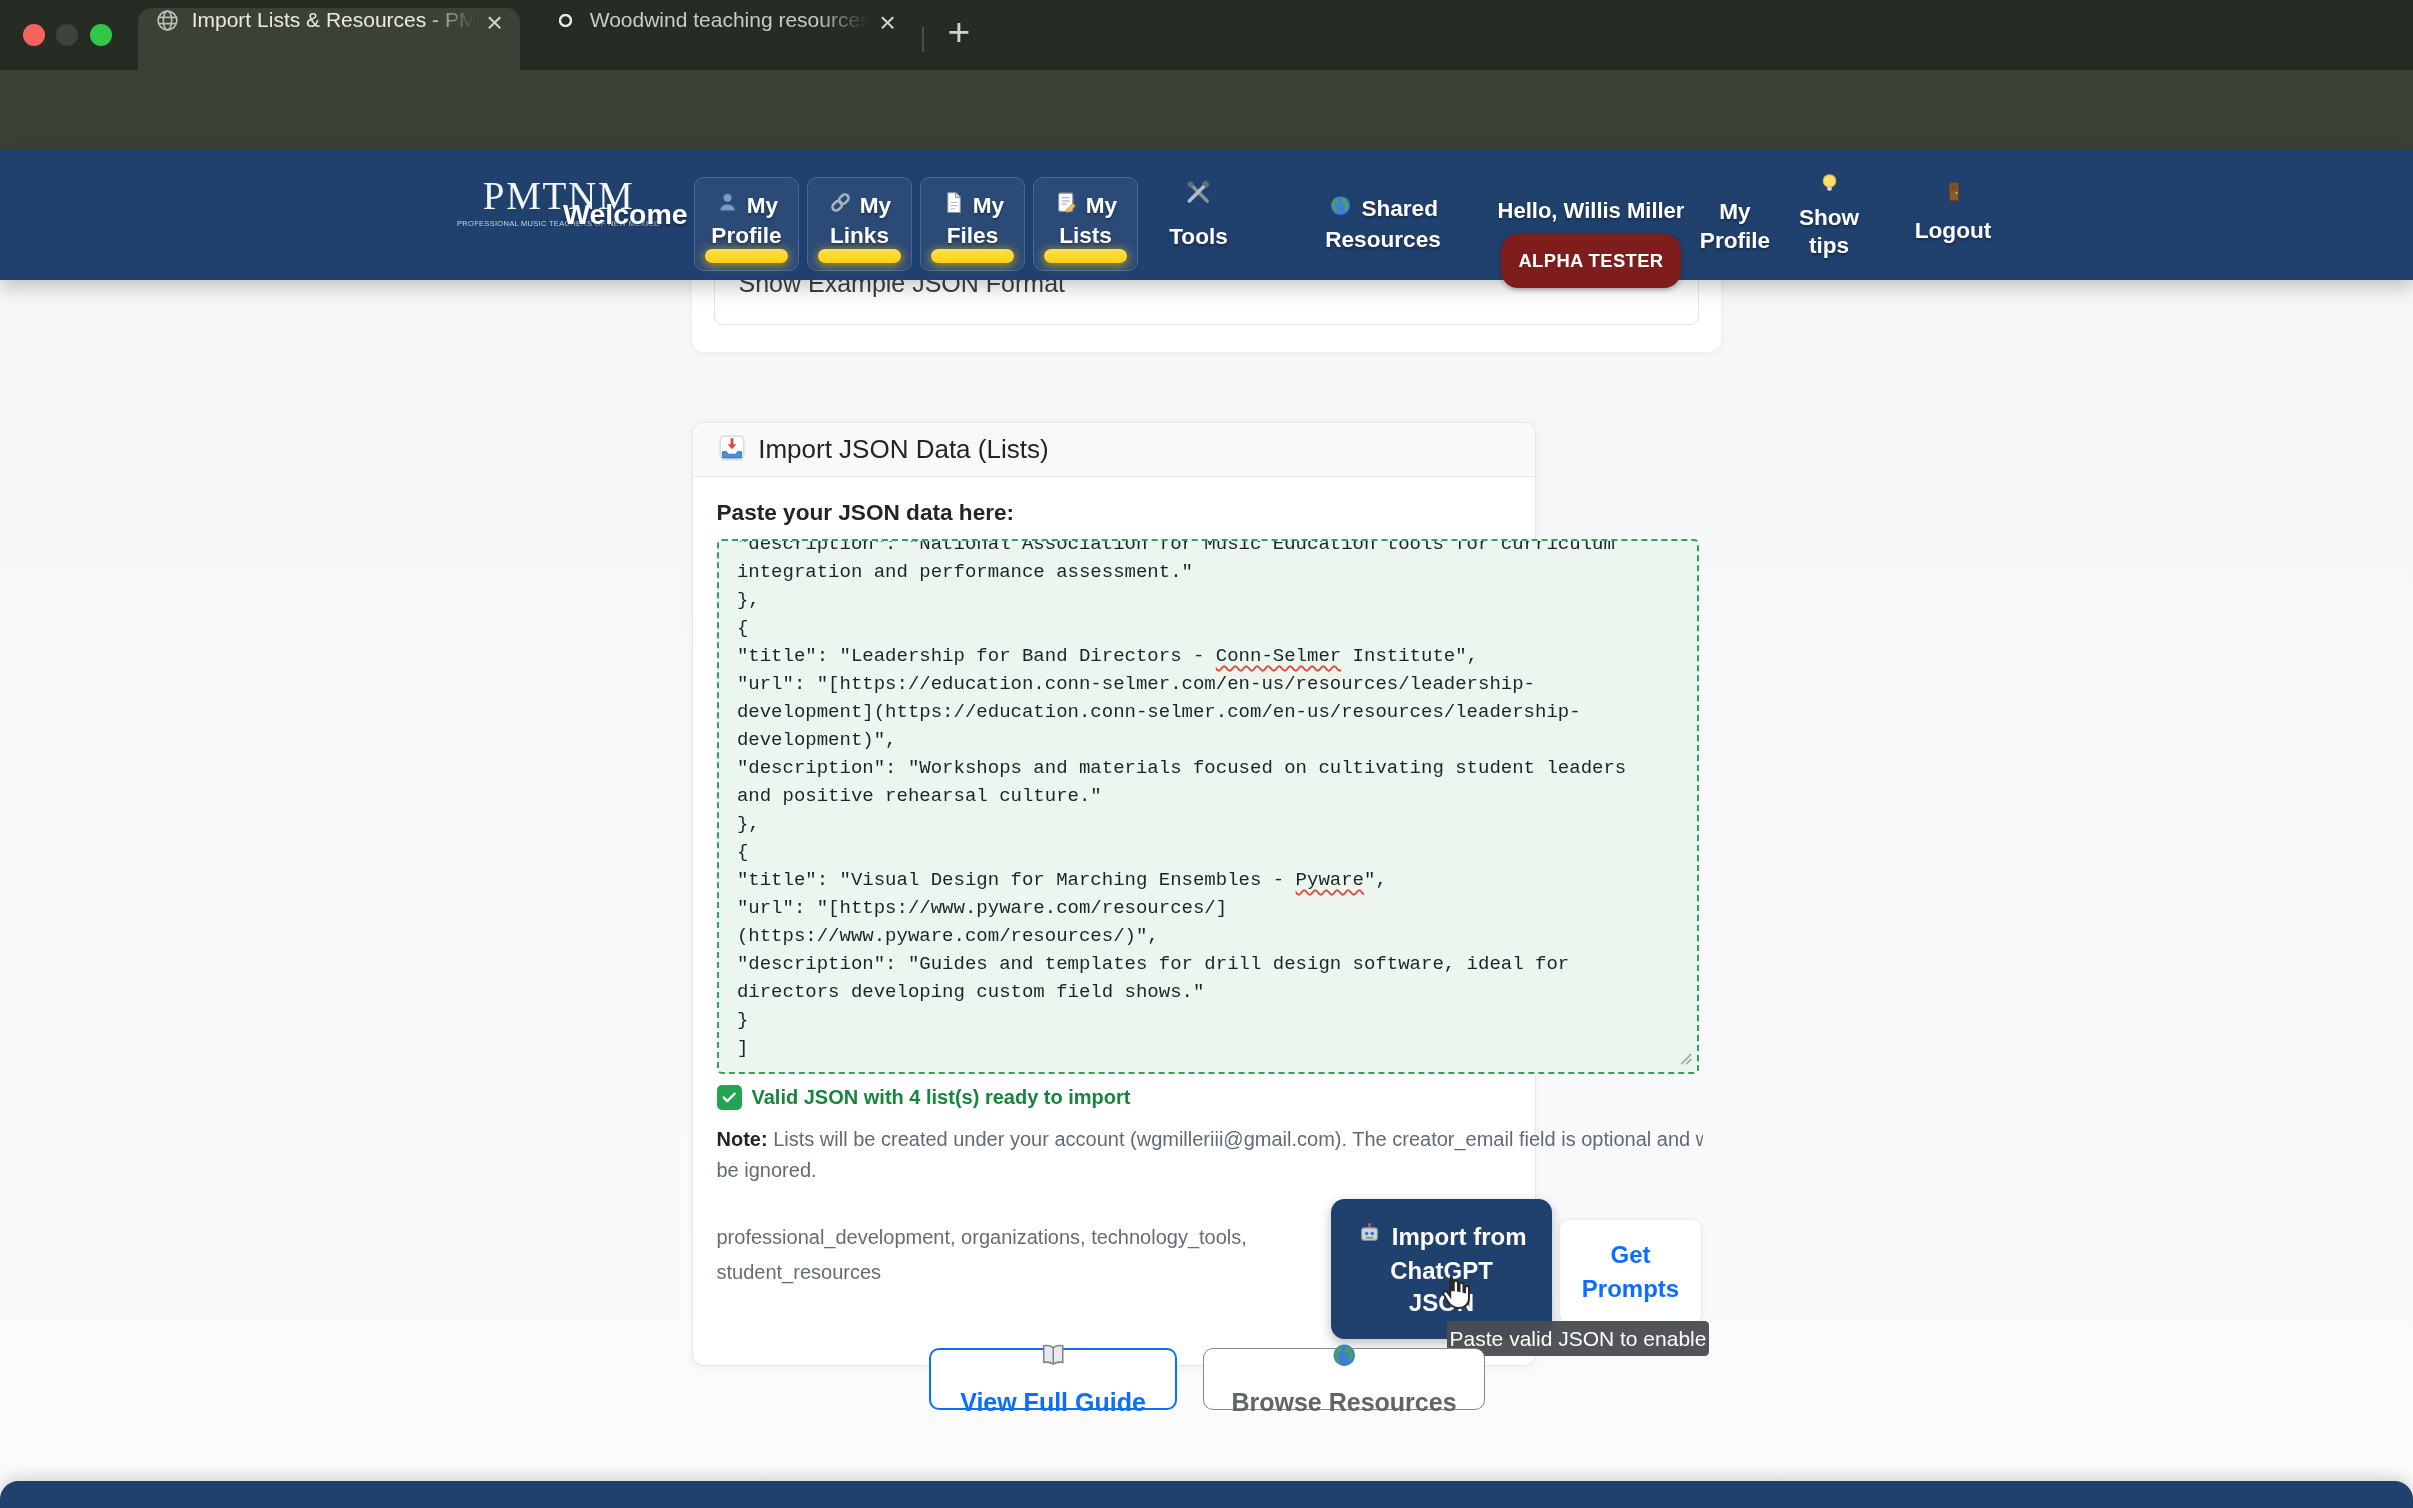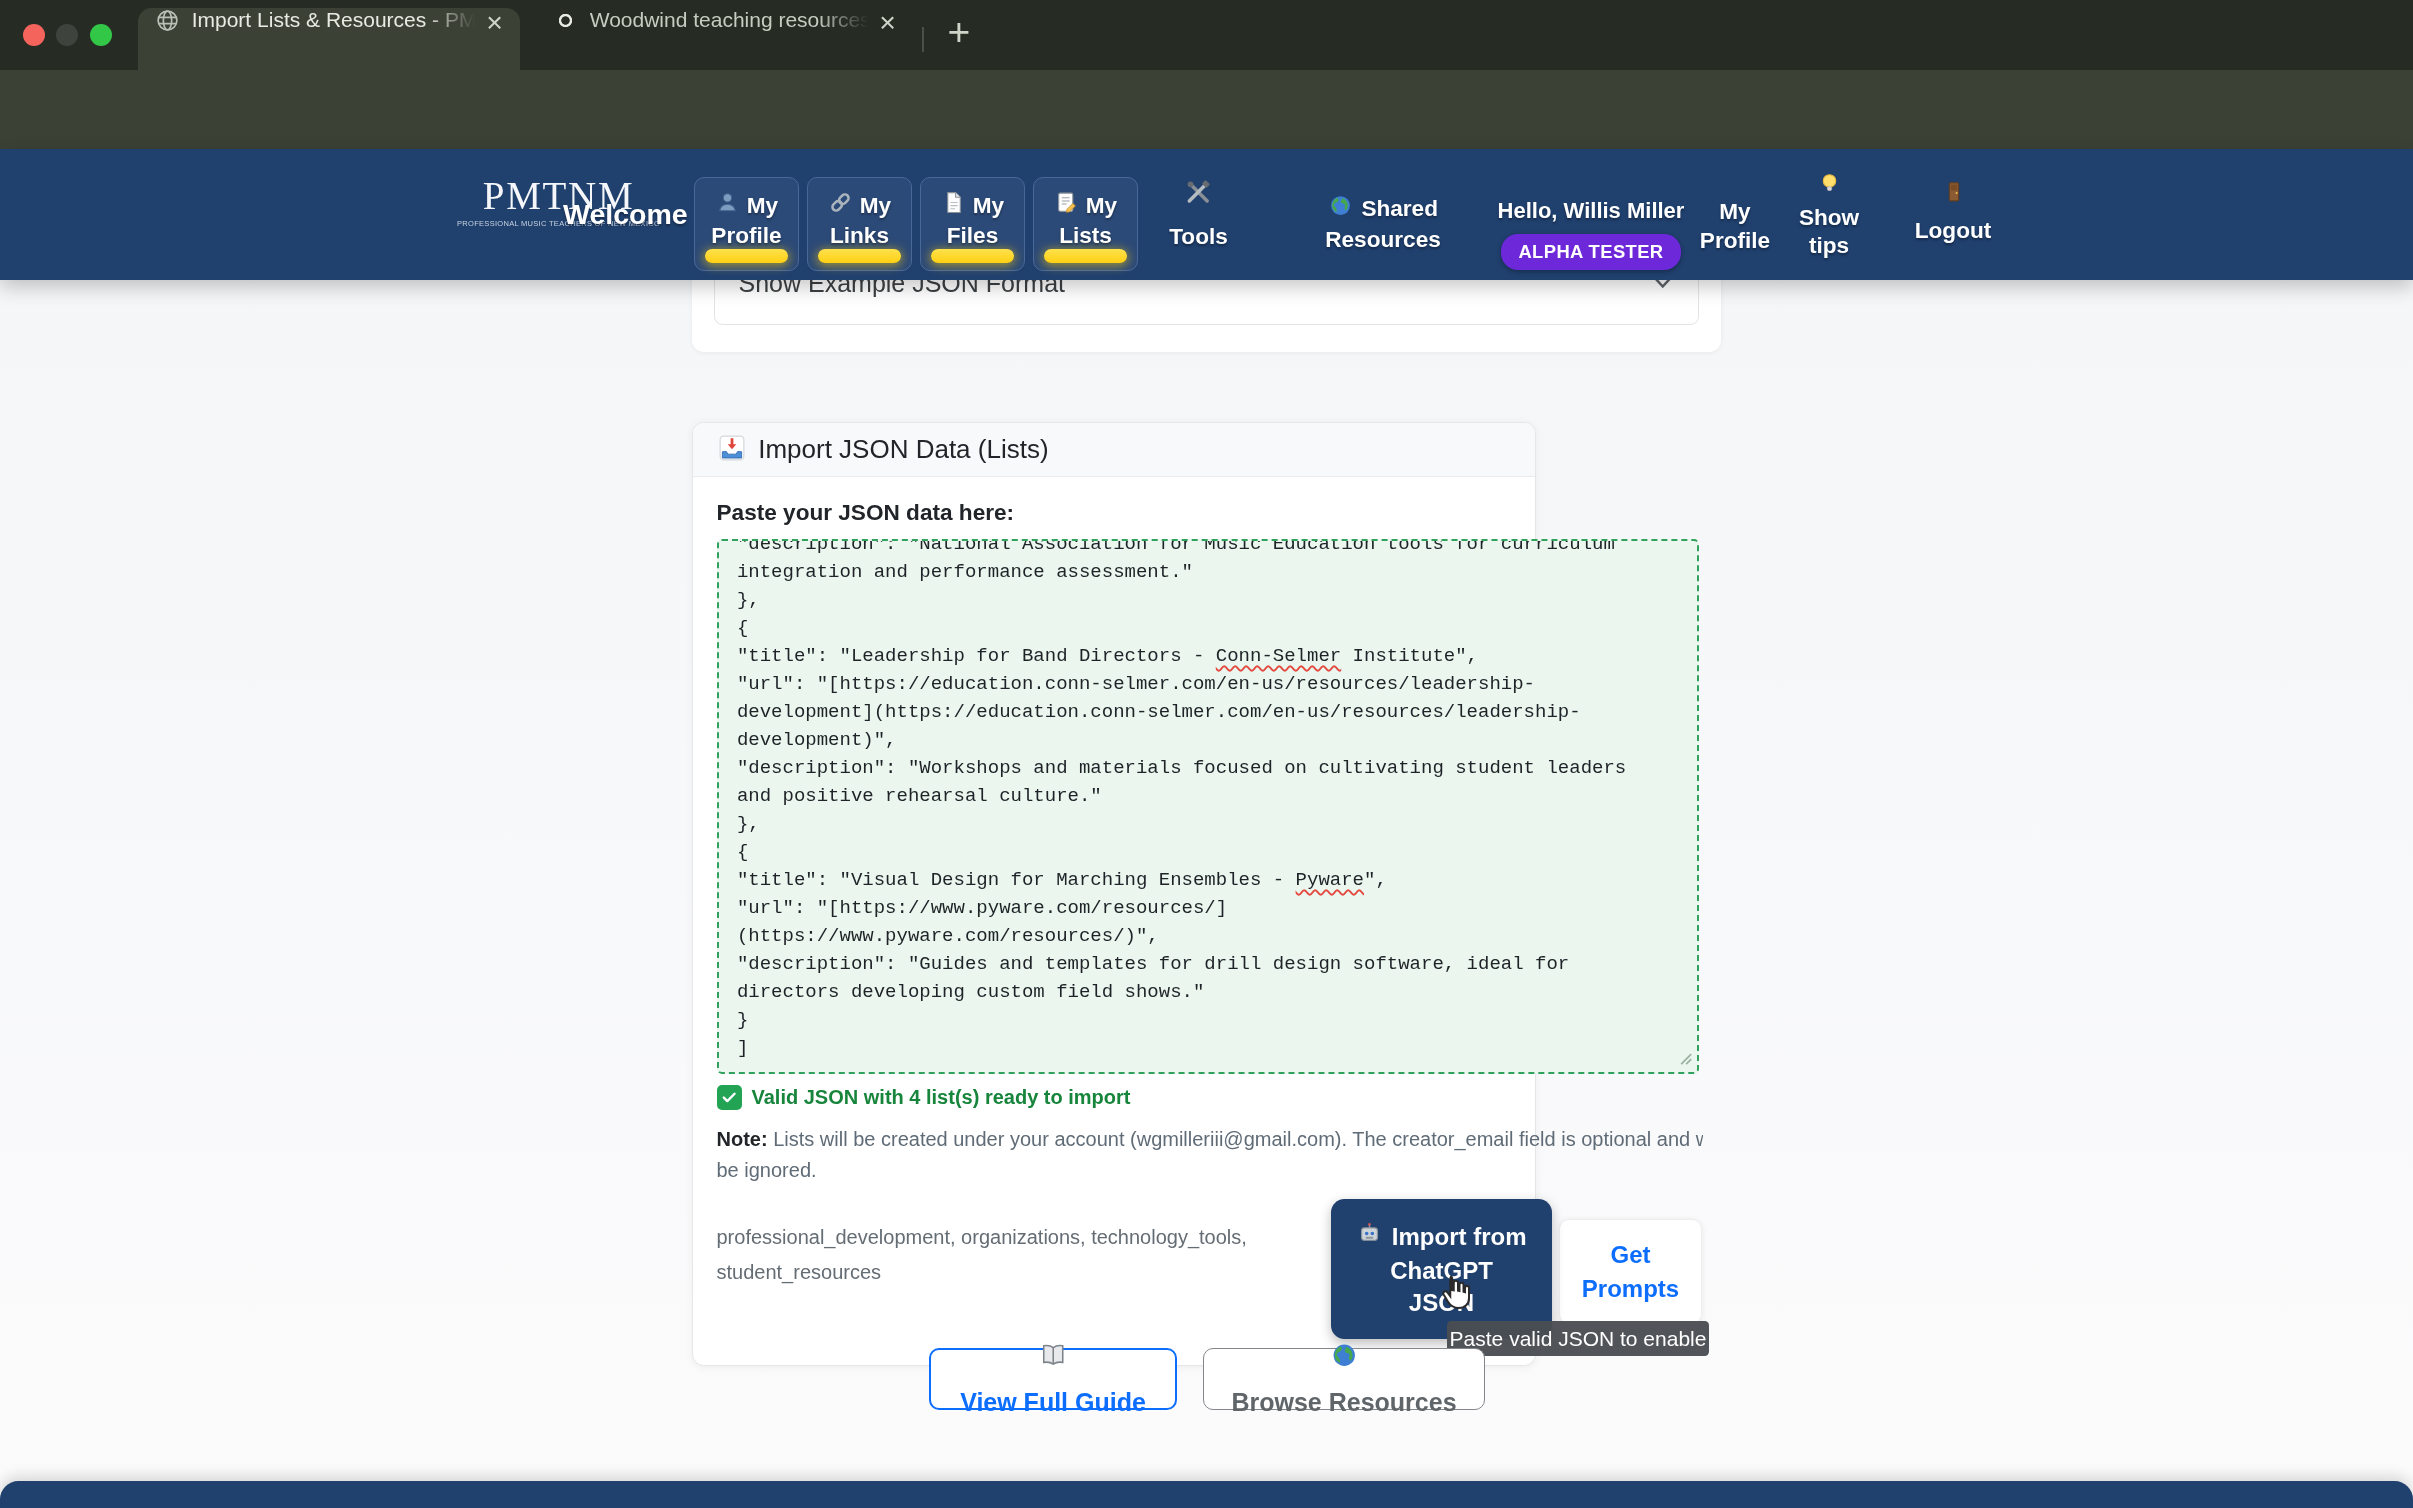--- a/index.html
+++ b/index.html
@@ -54,22 +54,22 @@
   .navbox { position:absolute; top:28px; width:105px; height:94px; background:#2c4a77; border:0.8px solid #49689a;
             border-radius:10px; display:flex; flex-direction:column; align-items:center; padding-top:11.7px;
             font-size:22.6px; font-weight:bold; line-height:28.5px; }
   .navbox .row1 { display:flex; align-items:center; gap:6.7px; }
   .ybar { position:absolute; left:10px; right:10px; bottom:6.7px; height:14.2px; border-radius:7.5px;
           background:linear-gradient(180deg,#ffe14d,#ffd013); box-shadow:0 1.7px 10px 1.7px rgba(255,205,0,.5); }
   .nav-simple { position:absolute; display:flex; flex-direction:column; align-items:center;
                 font-size:22.6px; font-weight:bold; line-height:28.5px; }
   .greeting-block { position:absolute; left:1482px; top:49px; width:218px; text-align:center; }
   .greeting { font-size:22px; font-weight:600; white-space:nowrap; }
-  .badge { display:inline-block; margin-top:10px; background:#6d28d9; border-radius:17px;
-           padding:7px 17px; font-size:18.4px; font-weight:bold; letter-spacing:0.4px; box-shadow:0 1.7px 5px rgba(0,0,0,.3); }
+  .badge { display:inline-block; margin-top:10px; background:#7f1d1d; border-radius:17px;
+           padding:16px 17px; font-size:18.4px; font-weight:bold; letter-spacing:0.4px; box-shadow:0 1.7px 5px rgba(0,0,0,.3); }
 
   
   .page-bg { position:absolute; left:0; top:149px; width:2413px; height:1359px;
              background:linear-gradient(180deg,#eef0f3 0%, #f5f6f8 8%, #fbfbfc 100%); z-index:1; }
   .card { position:absolute; background:#fff; border-radius:11.7px; }
   .cardA { left:692px; top:226px; width:1029px; height:126px; z-index:2; box-shadow:0 0.8px 5px rgba(0,0,0,.06); }
   .example-toggle { position:absolute; left:22px; right:22px; top:15px; height:84px; border:1.7px solid #e2e3e5;
                     border-radius:8.4px; display:flex; align-items:center; padding:0 23.5px; }
   .example-title { font-size:25px; color:#3c4043; flex:1; }
   .cardB { left:692px; top:374px; width:844px; height:944px; z-index:2; border:0.8px solid #e4e6e8;

